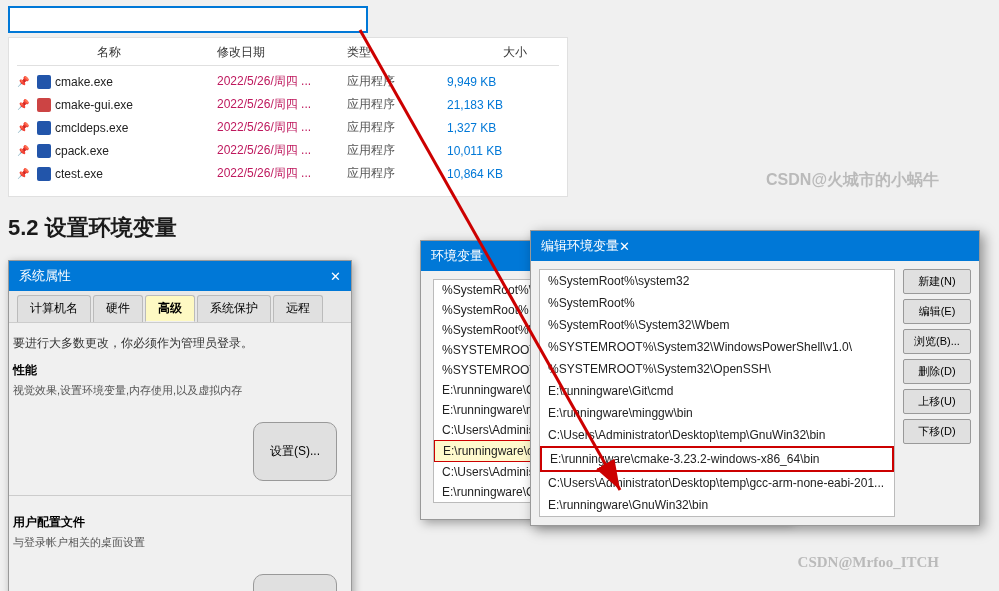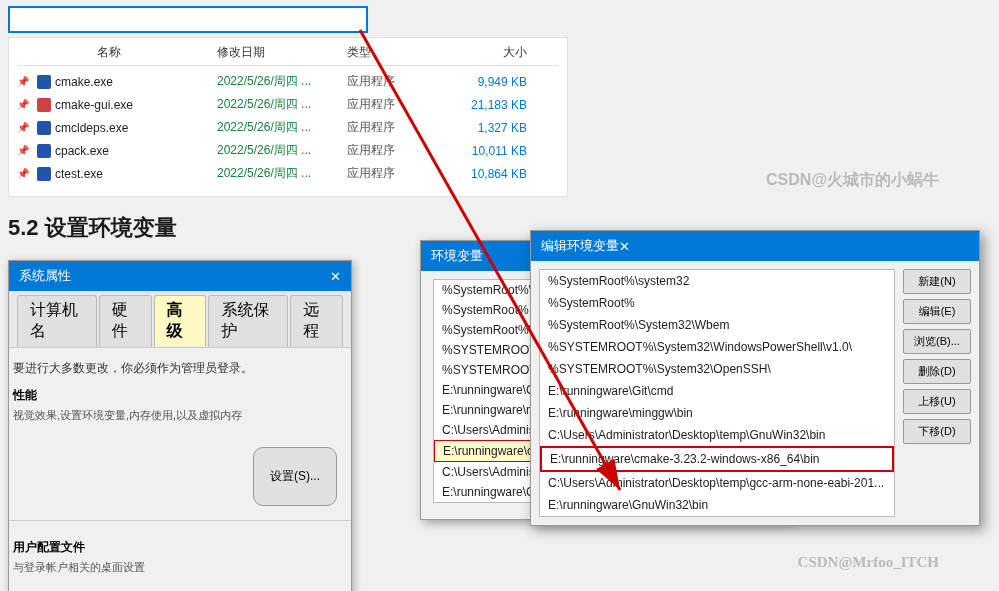--- a/index.html
+++ b/index.html
@@ -61,23 +61,23 @@
       font-size: 12px;
       color: #222;
     }
     .file-row .pin-icon {
       width: 16px;
       color: #888;
       margin-right: 4px;
       font-size: 10px;
     }
     .file-row .col-name { width: 200px; display: flex; align-items: center; }
-    .file-row .col-date { width: 130px; color: #15803d; }
+    .file-row .col-date { width: 130px; color: #be185d; }
     .file-row .col-type { width: 100px; color: #555; }
-    .file-row .col-size { width: 80px; text-align: right; color: #0078d7; }
+    .file-row .col-size { width: 80px; text-align: left; color: #0078d7; }
 
     
     .watermark {
       position: absolute;
       top: 170px;
       right: 60px;
       color: rgba(150,150,150,0.6);
       font-size: 16px;
       font-weight: bold;
       pointer-events: none;
@@ -115,21 +115,21 @@
       background: #e8e8e8;
       border-bottom: 1px solid #ccc;
       padding: 4px 8px 0 8px;
       gap: 2px;
     }
     .dialog-tab {
       padding: 4px 12px;
       background: #e0e0e0;
       border: 1px solid #bbb;
       border-bottom: none;
-      font-size: 16px;
+      font-size: 12px;
       cursor: pointer;
       border-radius: 3px 3px 0 0;
     }
     .dialog-tab.active {
       background: #fef9c3;
       border-bottom: 1px solid #f0f0f0;
       font-weight: bold;
     }
     .dialog-content {
       padding: 12px 4px;

